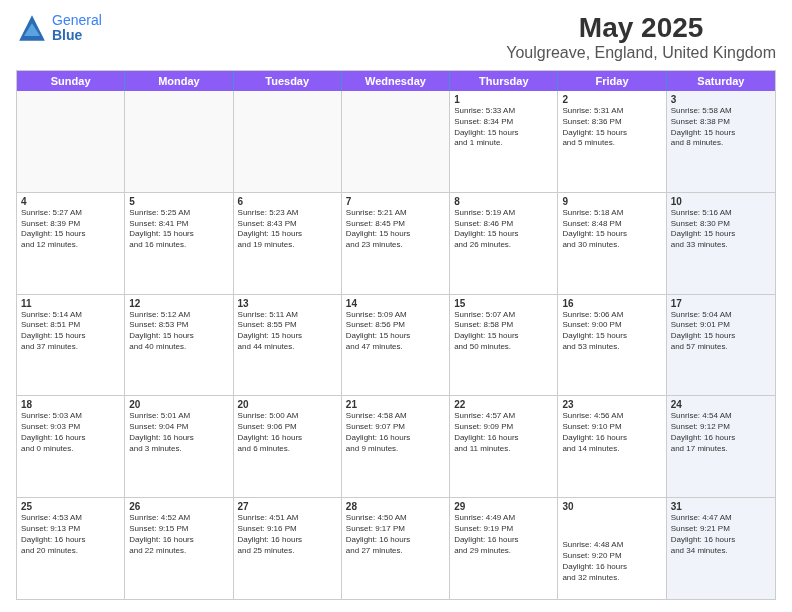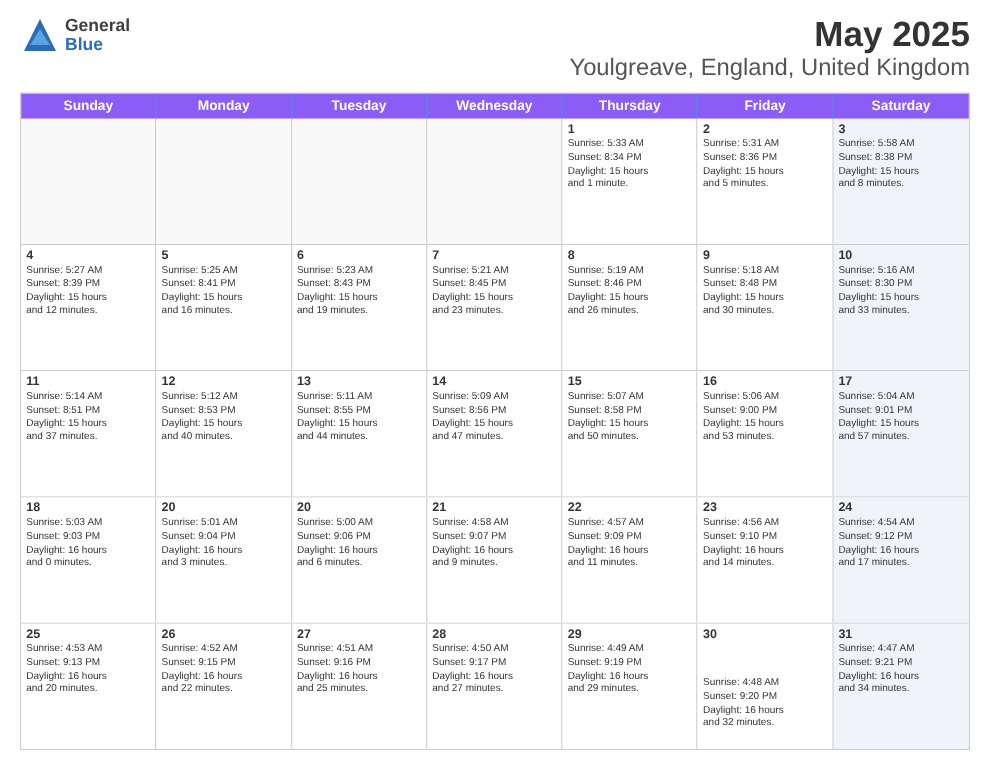--- a/index.html
+++ b/index.html
@@ -28,42 +28,42 @@
       align-items: center;
       gap: 4px;
     }
     .logo-text {
       display: flex;
       flex-direction: column;
       line-height: 1.1;
     }
     .logo-general {
       font-size: 14px;
-      font-weight: bold;
-      color: #404040;
+      font-weight: normal;
+      color: #3b82f6;
     }
     .logo-blue {
       font-size: 14px;
       font-weight: bold;
       color: #2a6db5;
     }
     .logo-icon {
       width: 32px;
       height: 32px;
     }
     .title-block {
-      text-align: right;
+      text-align: center;
     }
     .main-title {
       font-size: 28px;
       font-weight: bold;
       color: #333;
     }
     .subtitle {
-      font-size: 19px;
+      font-size: 16px;
       color: #555;
     }
     .calendar {
       flex: 1;
       display: flex;
       flex-direction: column;
       border: 1px solid #ccc;
     }
     .cal-header-row {
       display: grid;

